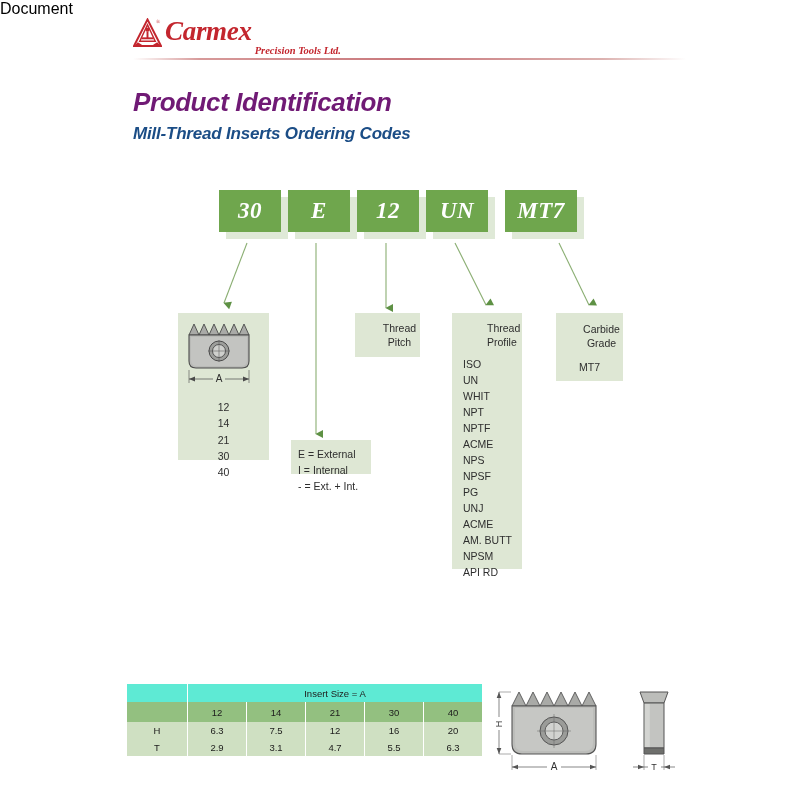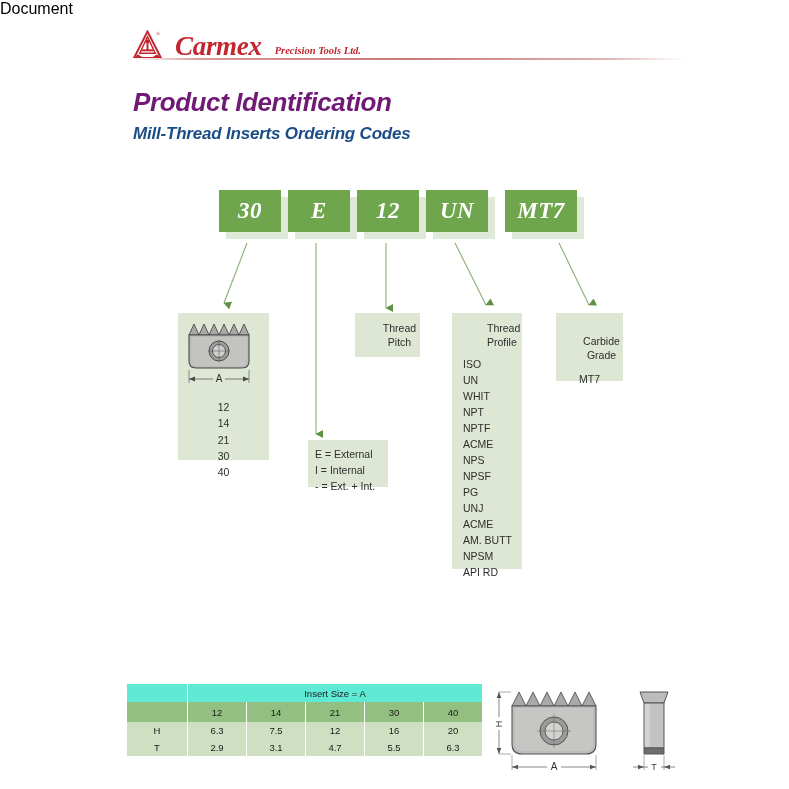--- a/index.html
+++ b/index.html
@@ -11,21 +11,21 @@
     overflow:hidden;
     -webkit-font-smoothing:antialiased;
   }
 
   
   #header{
     position:absolute;left:0;top:0;width:789px;height:62px;
   }
   #logo-wrap{
     position:absolute;left:133px;top:18px;
-    display:flex;align-items:flex-end;gap:13px;
+    display:flex;gap:3px;
   }
   #logo-mark{width:29px;height:30px;display:block;}
   #logo-word{
     font-family:"Liberation Serif", serif;
     font-weight:bold;font-style:italic;
     font-size:27px;color:#c3262e;letter-spacing:-0.3px;
     line-height:1;
   }
   #logo-sub{
     font-family:"Liberation Serif", serif;
@@ -218,21 +218,21 @@
   <div class="sizes-list" style="margin-top:6px;">
     <div>12</div>
     <div>14</div>
     <div>21</div>
     <div>30</div>
     <div>40</div>
   </div>
 </div>
 
 
-<div class="panel" style="left:308px;top:440px;width:80px;height:47px;padding:7px 5px 0 7px;box-sizing:border-box;">
+<div class="panel" style="left:291px;top:440px;width:80px;height:34px;padding:7px 5px 0 7px;box-sizing:border-box;">
   <div>E = External</div>
   <div>I  = Internal</div>
   <div>-  = Ext. + Int.</div>
 </div>
 
 
 <div class="panel" style="left:355px;top:313px;width:65px;height:44px;display:flex;flex-direction:column;align-items:center;justify-content:center;">
   <div class="panel-title">Thread</div>
   <div class="panel-title">Pitch</div>
 </div>
@@ -251,21 +251,21 @@
   <div>NPSF</div>
   <div>PG</div>
   <div>UNJ</div>
   <div>ACME</div>
   <div>AM. BUTT</div>
   <div>NPSM</div>
   <div>API RD</div>
 </div>
 
 
-<div class="panel" style="left:556px;top:313px;width:67px;height:68px;display:flex;flex-direction:column;align-items:center;justify-content:flex-start;padding-top:21px;box-sizing:border-box;">
+<div class="panel" style="left:556px;top:313px;width:67px;height:68px;display:flex;flex-direction:column;align-items:center;justify-content:flex-start;padding-top:9px;box-sizing:border-box;">
   <div class="panel-title">Carbide</div>
   <div class="panel-title">Grade</div>
   <div style="margin-top:10px;">MT7</div>
 </div>
 
 
 <table id="spec-table">
   <tbody>
       <tr class="hdr-row">
     <td class="col-label"></td>

